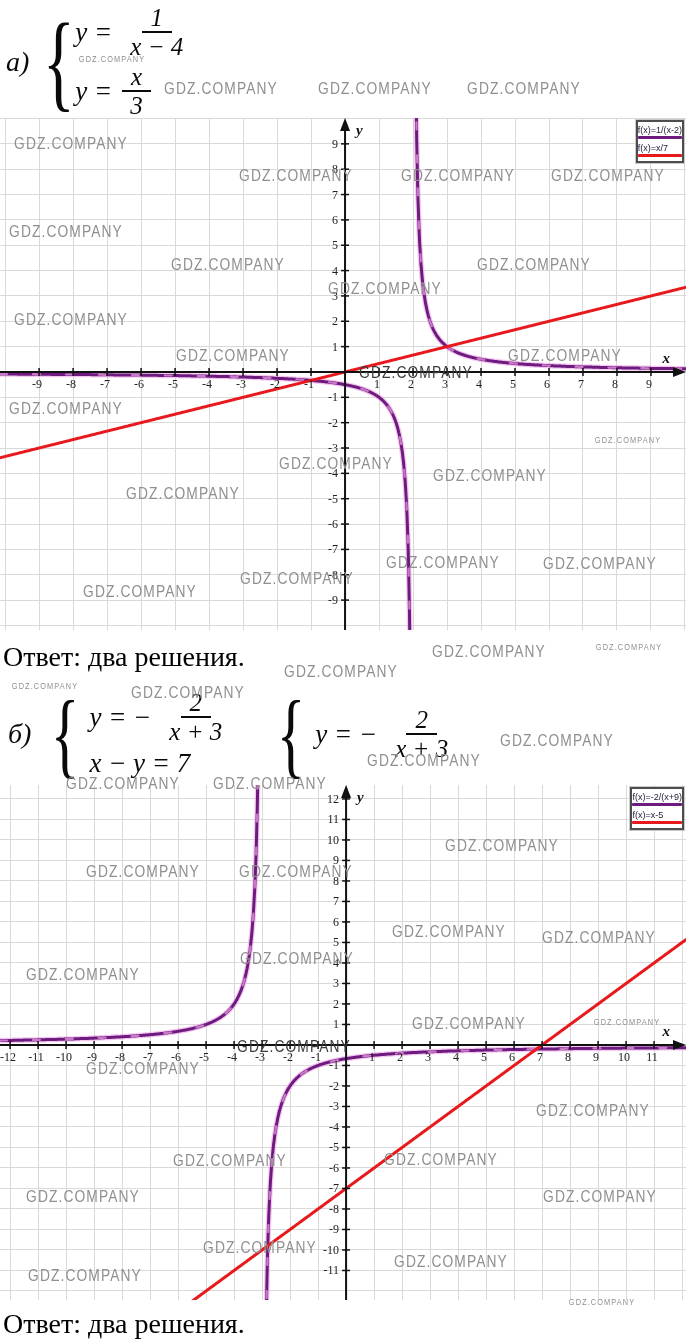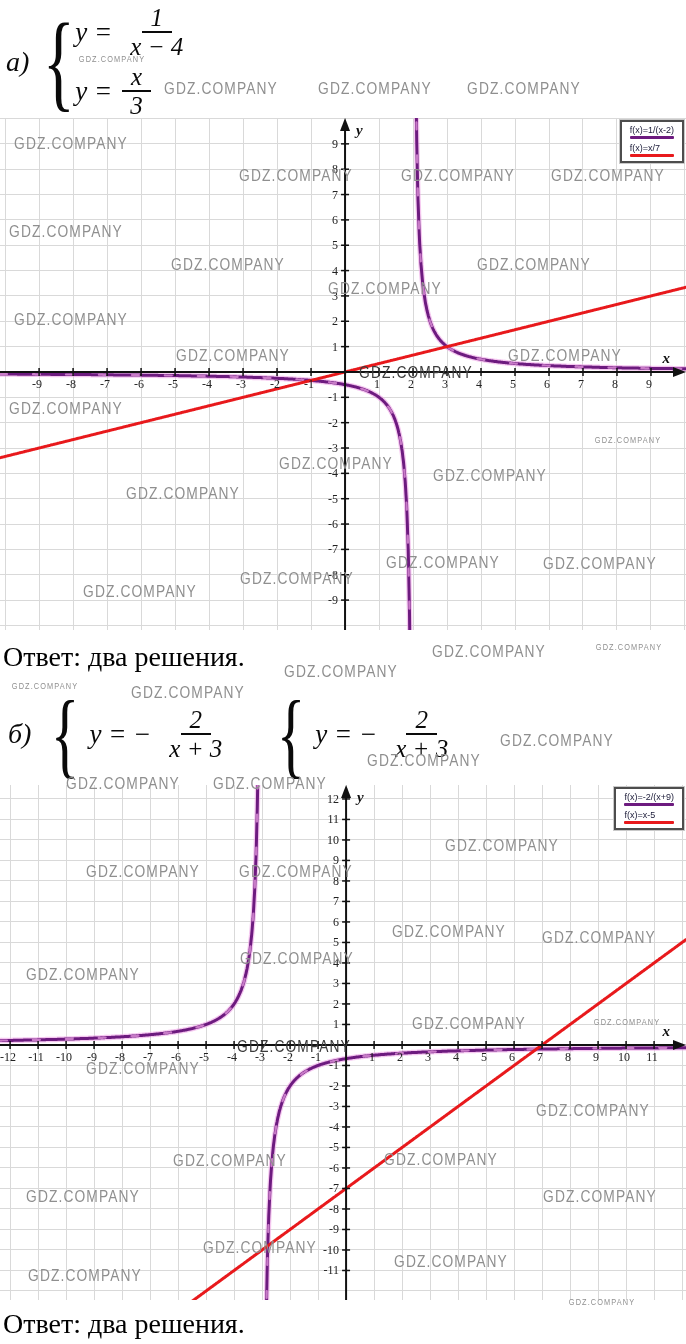--- a/index.html
+++ b/index.html
@@ -18,21 +18,21 @@
   .frac{display:inline-flex;flex-direction:column;align-items:center;line-height:1.08;font-size:25px;}
   .fnum{display:block;padding:0 9px;border-bottom:2px solid #0a0a0a;}
   .fden{display:block;padding:0 9px;}
 
   .answer{position:absolute;left:3px;font-size:28px;color:#000;z-index:2;}
 
   
   .graph{position:absolute;left:0;width:686px;z-index:1;}
   .graph svg{display:block;}
   .legend{position:absolute;top:2px;right:2px;background:#fff;border:2px solid #4d4d4d;
-          box-shadow:0 0 0 1px #c9c9c9;padding:3px 8px 4px;display:flex;flex-direction:column;
+          box-shadow:0 0 0 1px #c9c9c9;padding:3px 0 4px;display:flex;flex-direction:column;
           gap:4px;z-index:3;}
   .legend-label{font-family:"Liberation Sans",sans-serif;font-size:9px;color:#1b1b38;
                 white-space:nowrap;display:block;}
   .legend-line{display:block;height:3px;margin-top:1px;border-radius:1px;}
 
   
   .wm{position:absolute;font-family:"Liberation Sans",sans-serif;color:#8f8f8f;
       letter-spacing:1.2px;white-space:nowrap;z-index:6;pointer-events:none;
       transform:translate(-50%,-50%) scale(.92,1.12);}
 </style>
@@ -207,20 +207,21 @@
     <span class="part-label">б)</span>
     <span class="brace brace-b">{</span>
     <div class="eq-col">
       <div class="eq">
         <span>y = −</span>
         <span class="frac">
           <span class="fnum">2</span>
           <span class="fden">x + 3</span>
         </span>
       </div>
+      <div class="eq">x − y = 7</div>
     </div>
     <span class="brace brace-b" style="margin-left:26px;">{</span>
     <div class="eq-col">
       <div class="eq">
         <span>y = −</span>
         <span class="frac">
           <span class="fnum">2</span>
           <span class="fden">x + 3</span>
         </span>
       </div>

